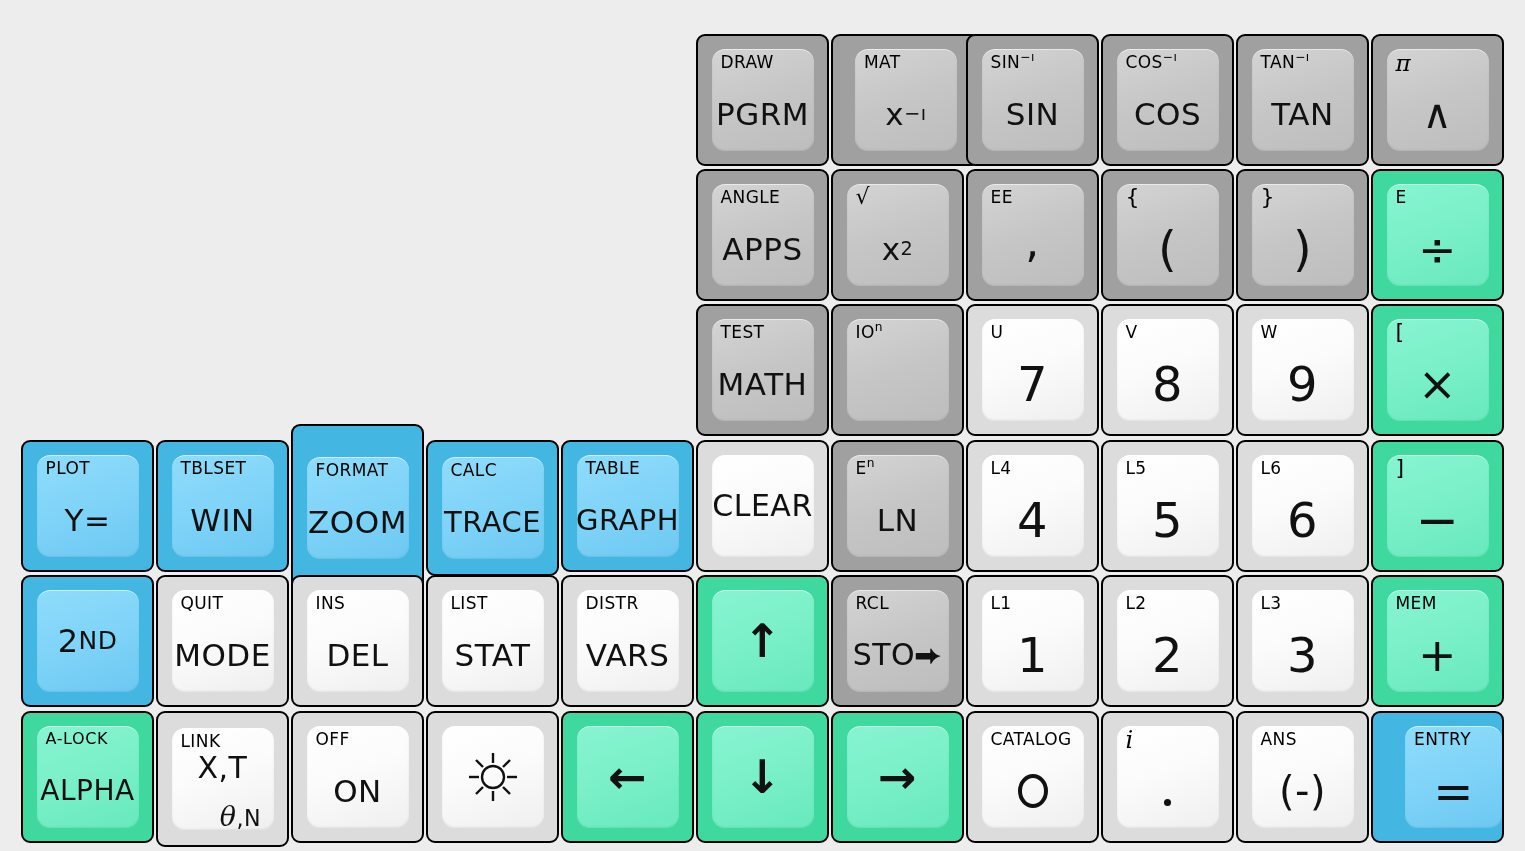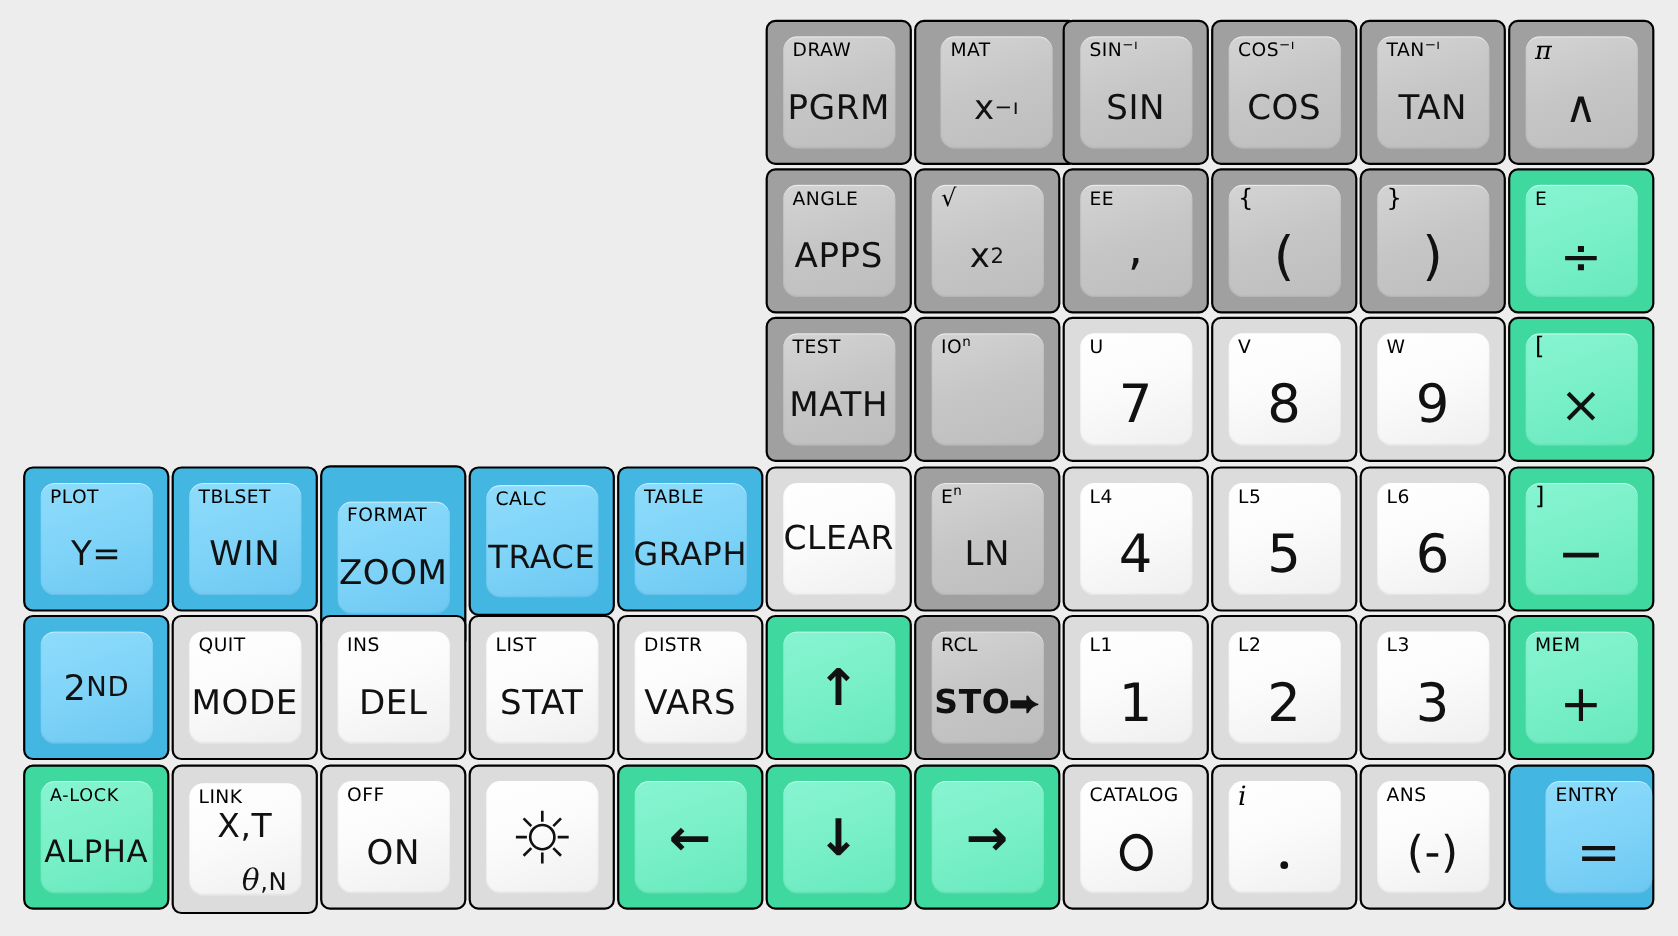--- a/index.html
+++ b/index.html
@@ -26,20 +26,21 @@
 
   
   .key {
     position: absolute;
     box-sizing: border-box;
     border: 2.5px solid #000000;
     border-radius: 9px;
     display: flex;
     align-items: center;
     justify-content: center;
+    margin-top: 16px;
   }
 
   
   .cap {
     position: relative;
     box-sizing: border-box;
     width: 102px;
     height: 102px;
     border-radius: 13px;
     overflow: hidden;
@@ -277,21 +278,21 @@
         <span class="sec" style="">PLOT</span>
         <span class="pri" style="">Y=</span>
       </div>
     </div>
     <div class="key k-blue" style="left: 156px; top: 424px; width: 133px; height: 132px;">
       <div class="cap">
         <span class="sec" style="">TBLSET</span>
         <span class="pri" style="">WIN</span>
       </div>
     </div>
-    <div class="key k-blue" style="left: 291px; top: 423px; width: 133px; height: 168px;">
+    <div class="key k-blue" style="left: 291px; top: 408px; width: 133px; height: 168px;">
       <div class="cap">
         <span class="sec" style="">FORMAT</span>
         <span class="pri" style="">ZOOM</span>
       </div>
     </div>
     <div class="key k-blue" style="left: 426px; top: 424px; width: 133px; height: 136px;">
       <div class="cap">
         <span class="sec" style="">CALC</span>
         <span class="pri" style="font-size: 29px;">TRACE</span>
       </div>
@@ -367,21 +368,21 @@
       </div>
     </div>
     <div class="key k-green nosec" style="left: 696px; top: 559px; width: 133px; height: 132px;">
       <div class="cap">
         <span class="pri glyph" style="font-size: 46px; font-weight: bold;">↑</span>
       </div>
     </div>
     <div class="key k-grayd" style="left: 831px; top: 559px; width: 133px; height: 132px;">
       <div class="cap">
         <span class="sec" style="">RCL</span>
-        <span class="pri" style="font-size: 30px; font-weight: bold;">STO<span style="font-size:.92em;margin-left:-1px">⮕</span></span>
+        <span class="pri" style="font-size: 30px;">STO<span style="font-size:.92em;margin-left:-1px">⮕</span></span>
       </div>
     </div>
     <div class="key k-grayl" style="left: 966px; top: 559px; width: 133px; height: 132px;">
       <div class="cap">
         <span class="sec" style="">L1</span>
         <span class="pri" style="font-size: 48px;">1</span>
       </div>
     </div>
     <div class="key k-grayl" style="left: 1101px; top: 559px; width: 133px; height: 132px;">
       <div class="cap">

